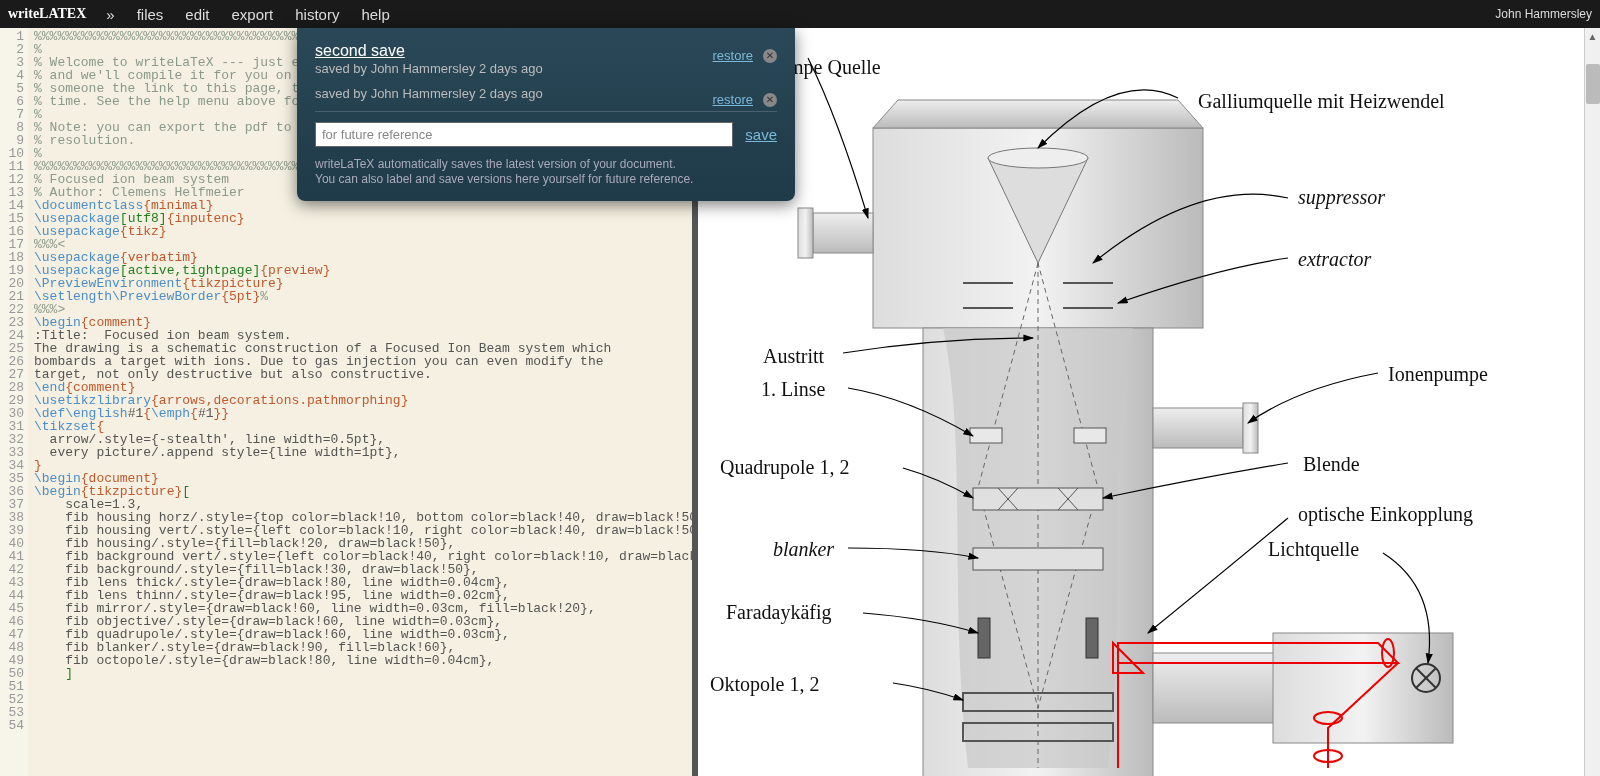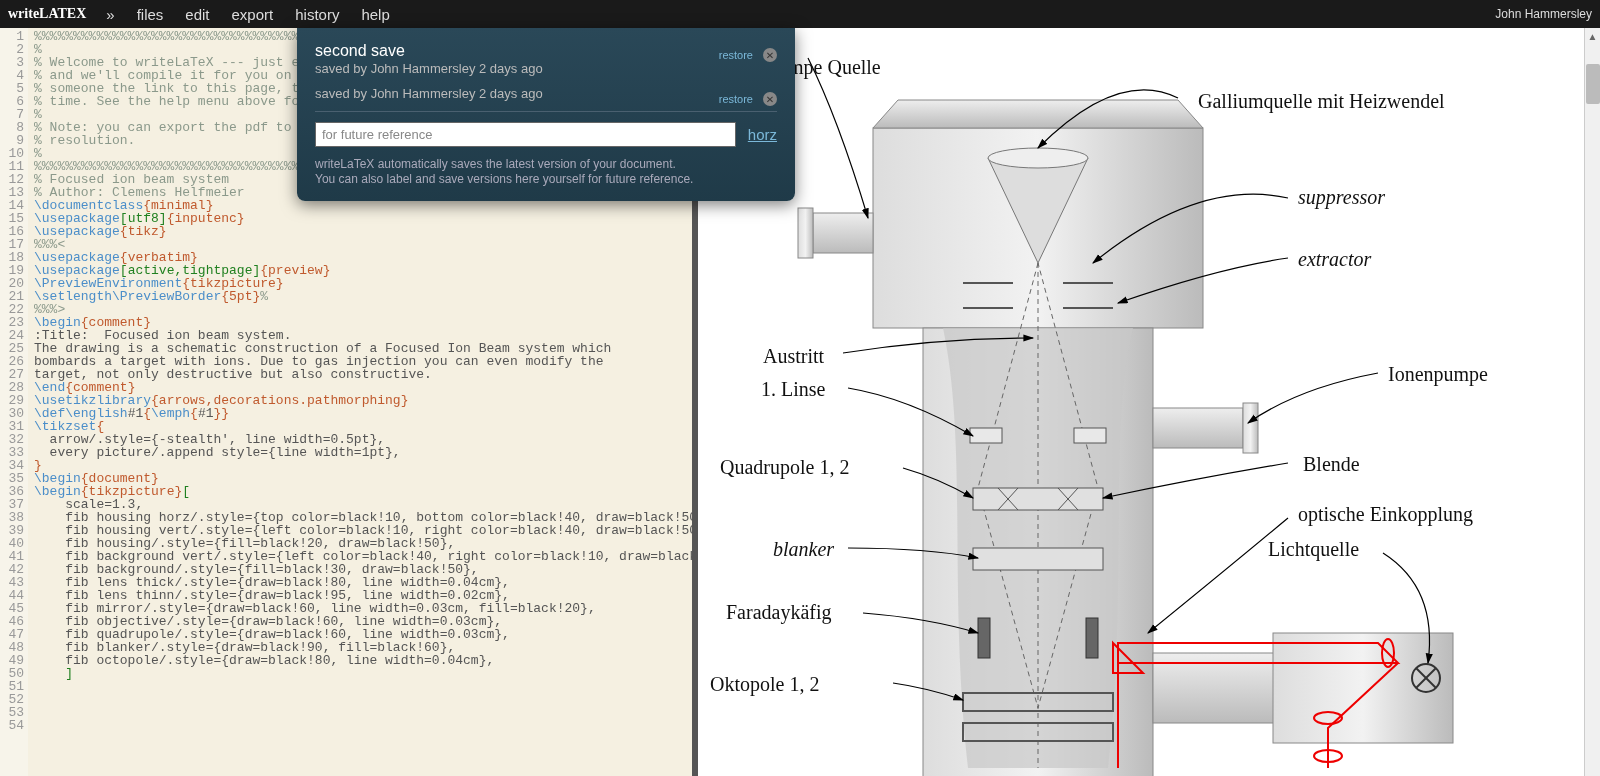--- a/index.html
+++ b/index.html
@@ -35,24 +35,24 @@
       background: #264050;
       background: linear-gradient(to bottom, #2a4858, #1f3a48);
       border-radius: 0 0 8px 8px;
       box-shadow: 0 4px 16px rgba(0,0,0,0.5);
       padding: 14px 18px 14px 18px;
       color: #ccc;
       font-size: 13px;
       z-index: 100;
     }
     .history-entry { margin-bottom: 10px; position: relative; }
-    .history-title { color: #fff; font-size: 16px; margin-bottom: 1px; }
+    .history-title { color: #fff; font-size: 16px; margin-bottom: 1px; text-decoration: underline; }
     .history-sub { color: #bbb; font-size: 13px; }
     .history-actions { position: absolute; right: 0; top: 6px; display: flex; align-items: center; gap: 10px; }
-    .restore-link { color: #7bb8d9; cursor: pointer; font-size: 11px; }
+    .restore-link { color: #7bb8d9; text-decoration: underline; cursor: pointer; font-size: 13px; }
     .close-btn { width: 14px; height: 14px; background: #888; border-radius: 50%; display: inline-flex; align-items: center; justify-content: center; color: #333; font-size: 10px; cursor: pointer; }
     .history-hr { border: none; border-top: 1px solid #4a6070; margin: 10px 0; }
     .history-input-row { display: flex; align-items: center; gap: 12px; margin-bottom: 10px; }
     .history-input { flex: 1; padding: 4px 6px; font-size: 13px; border: 1px solid #666; background: #fff; color: #888; }
     .save-link { color: #7bb8d9; text-decoration: underline; cursor: pointer; font-size: 15px; }
     .history-note { color: #aab; font-size: 12px; line-height: 15px; }
     
     .scrollbar-v { position: absolute; right: 0; top: 28px; width: 16px; height: 748px; background: #f0f0f0; border-left: 1px solid #ccc; }
     .scrollbar-thumb { width: 14px; background: #bbb; border-radius: 2px; margin: 1px auto; height: 40px; margin-top: 20px; }
     .scrollbar-arrow { height: 16px; display: flex; align-items: center; justify-content: center; color: #666; font-size: 10px; }
@@ -251,21 +251,21 @@
   <div class="history-entry">
     <div class="history-sub">saved by John Hammersley 2 days ago</div>
     <div class="history-actions">
       <span class="restore-link">restore</span>
       <span class="close-btn">✕</span>
     </div>
   </div>
   <hr class="history-hr">
   <div class="history-input-row">
     <input class="history-input" value="for future reference" style="">
-    <span class="save-link">horz</span>
+    <span class="save-link">save</span>
   </div>
   <div class="history-note">
     <div>writeLaTeX automatically saves the latest version of your document.</div>
     <div>You can also label and save versions here yourself for future reference.</div>
   </div>
 </div>
 
 <div class="scrollbar-v">
   <div class="scrollbar-arrow">▲</div>
   <div class="scrollbar-thumb"></div>

